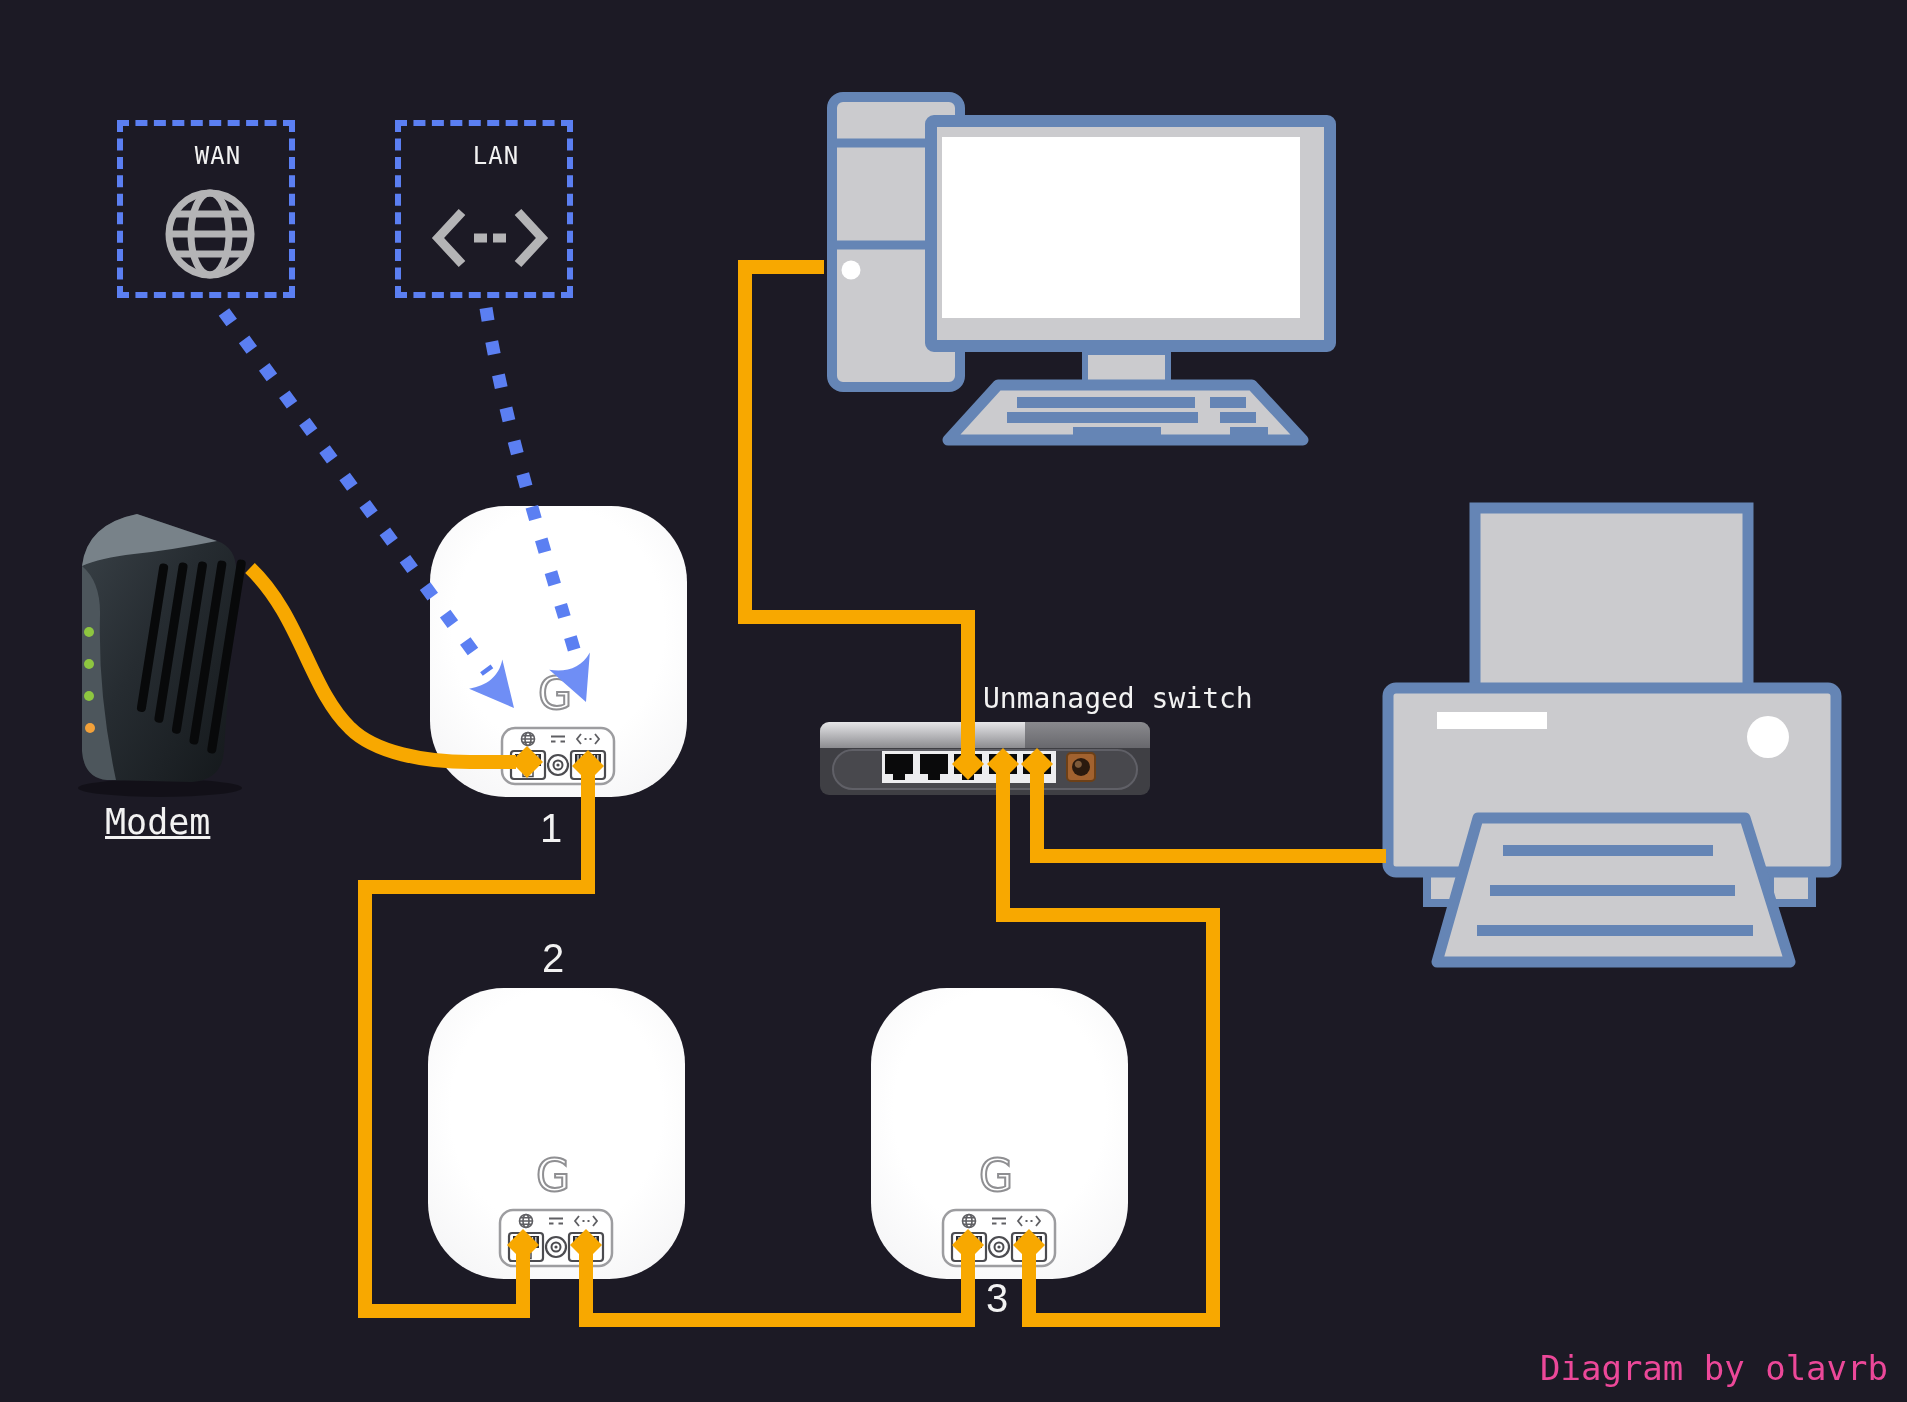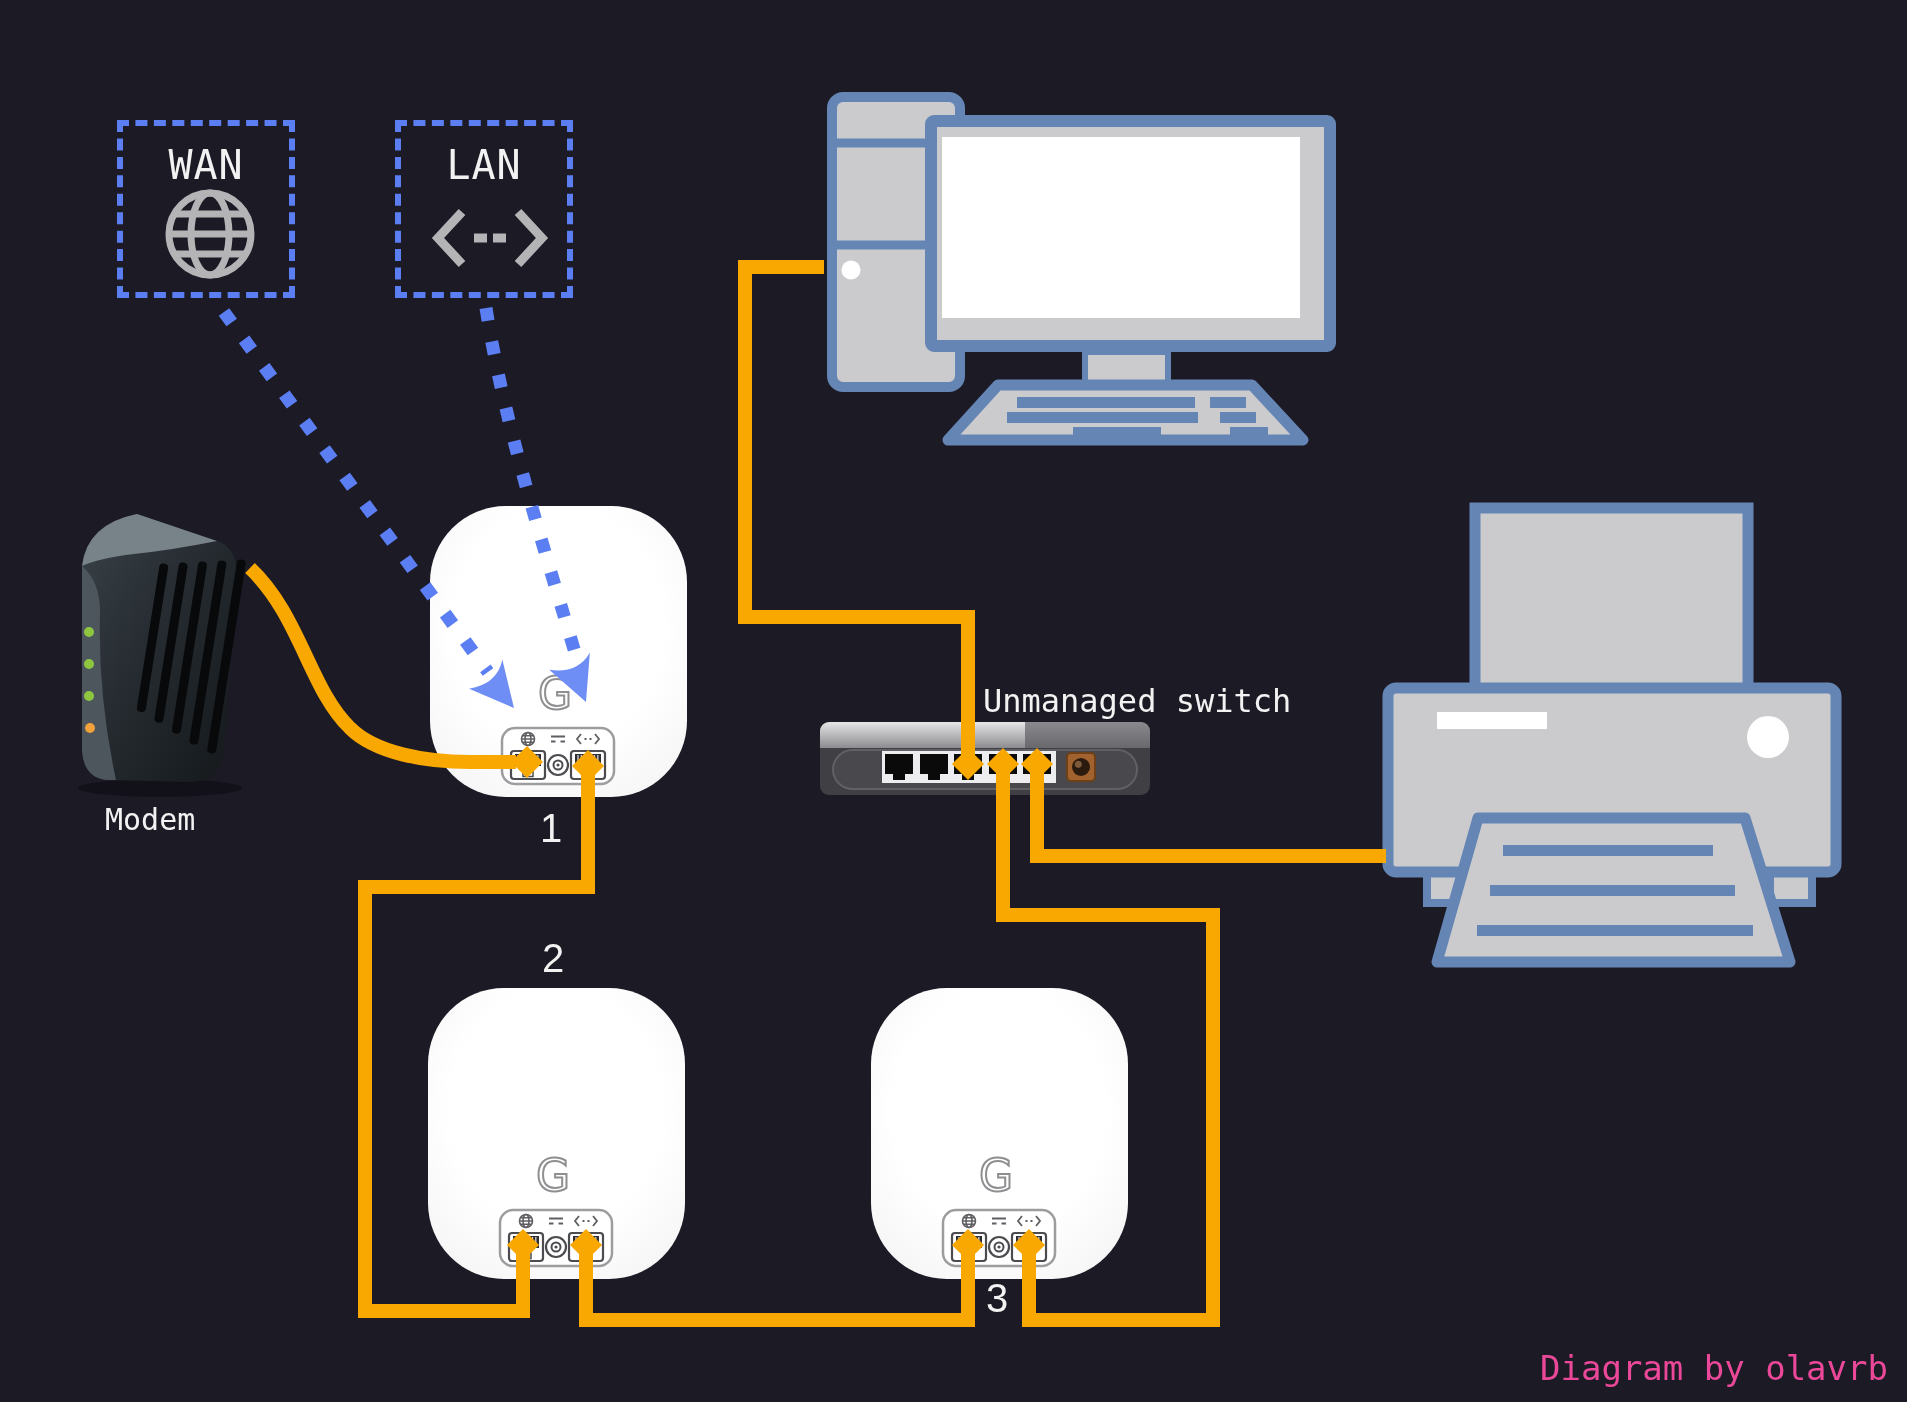--- a/index.html
+++ b/index.html
@@ -2,28 +2,28 @@
 <html><head>
 <meta charset="utf-8">
 <style>
   html,body{margin:0;padding:0;background:#1c1a25;}
   .stage{position:relative;width:1907px;height:1402px;background:#1c1a25;overflow:hidden;
          font-family:"DejaVu Sans Mono",monospace;}
   .abs{position:absolute;}
 
   
   .legend-box{position:absolute;width:178px;height:178px;border:6px dashed #5b7ff2;box-sizing:border-box;}
-  .legend-label{position:absolute;left:0;top:16px;width:100%;text-align:center;
-                color:#f2f2f2;font-size:40px;letter-spacing:1px;}
+  .legend-label{position:absolute;left:12px;top:16px;width:100%;text-align:center;
+                color:#f2f2f2;font-size:24px;letter-spacing:1px;}
   .legend-icon{position:absolute;}
 
   
-  .node-label{position:absolute;color:#f2f2f2;font-size:30px;}
+  .node-label{position:absolute;color:#f2f2f2;font-size:35px;text-decoration:underline;}
   .num-label{position:absolute;color:#f2f2f2;font-size:40px;font-family:"Liberation Sans",sans-serif;}
-  .switch-label{position:absolute;left:983px;top:682px;color:#f2f2f2;font-size:32px;white-space:nowrap;}
+  .switch-label{position:absolute;left:983px;top:682px;color:#f2f2f2;font-size:28px;white-space:nowrap;}
   .credit{position:absolute;left:1540px;top:1348px;color:#ec4899;font-size:34px;white-space:nowrap;}
 
   
   .switch{position:absolute;left:820px;top:722px;width:330px;height:73px;background:#3f3f44;
           border-radius:9px;}
   .sw-top-left{position:absolute;left:0;top:0;width:205px;height:26px;
           background:linear-gradient(#e6e6e8,#8c8c90);border-radius:9px 0 0 0;}
   .sw-top-right{position:absolute;left:205px;top:0;width:125px;height:26px;
           background:linear-gradient(#8a8a8e,#68686d);border-radius:0 9px 0 0;}
   .sw-inner{position:absolute;left:12px;top:27px;width:306px;height:41px;border-radius:21px;

